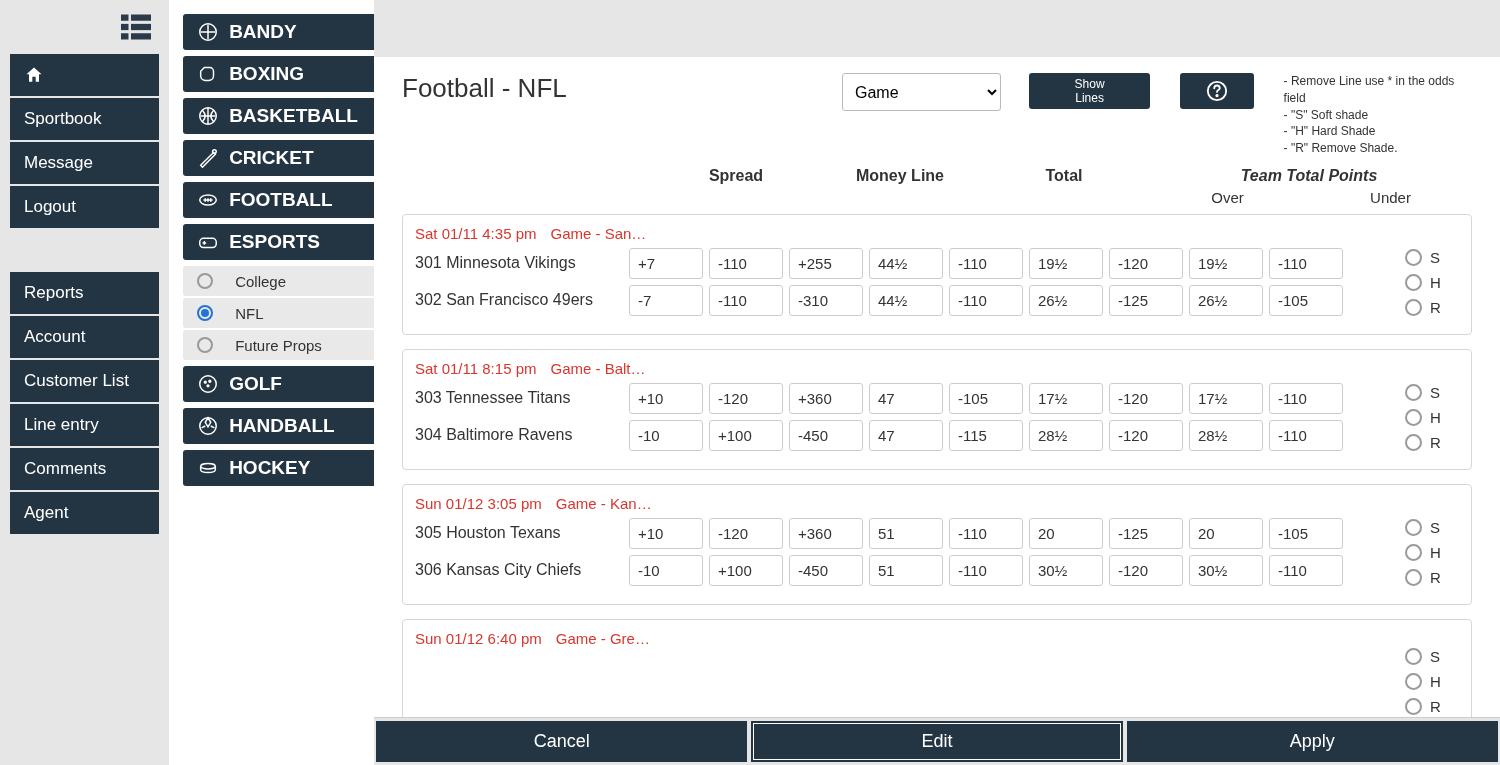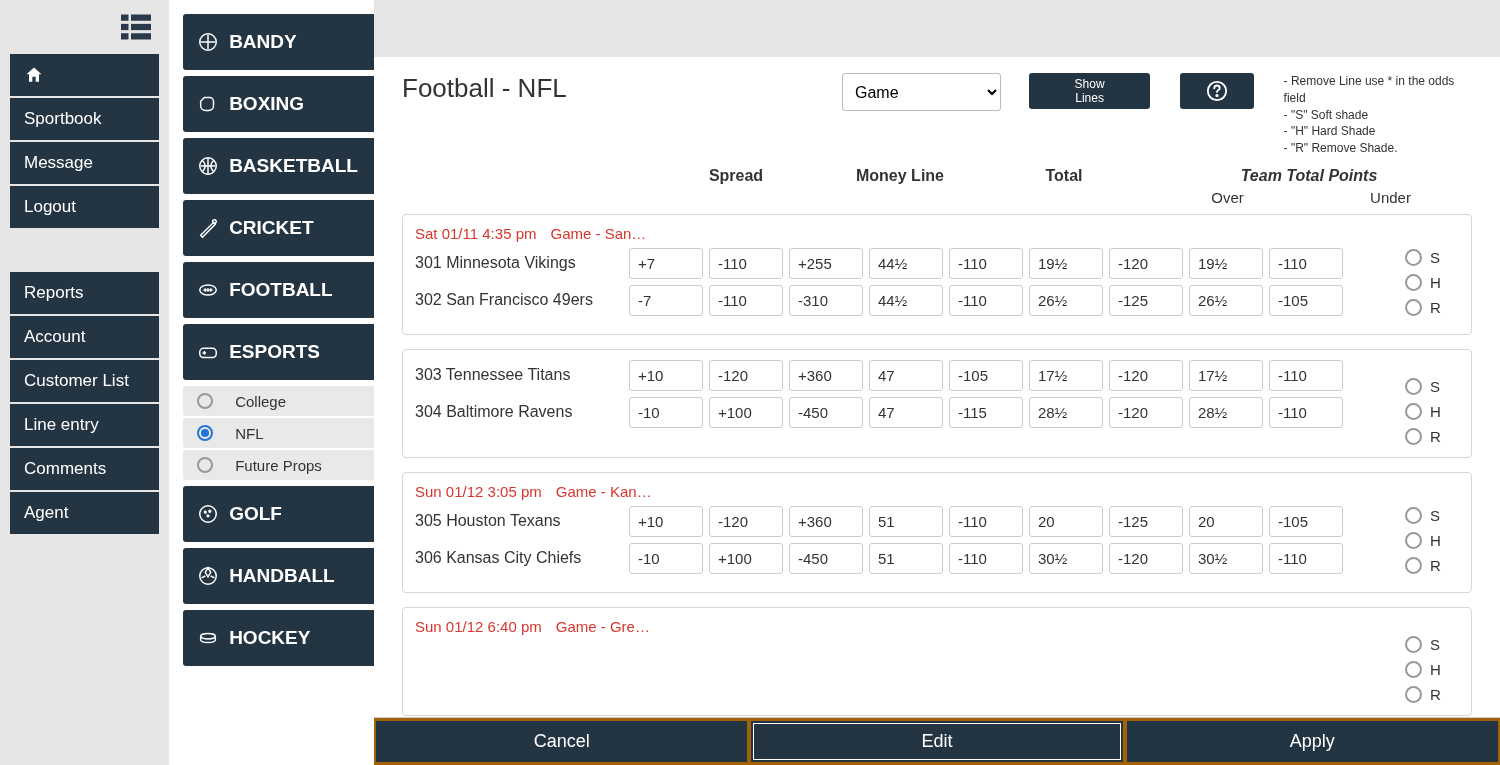--- a/index.html
+++ b/index.html
@@ -11,21 +11,21 @@
   .hamburger { height:54px; display:flex; align-items:center; justify-content:flex-end; padding-right:18px; }
   .hamburger svg { width:30px; height:26px; fill:#2b3a4a; }
   .nav-group { padding:0 10px; }
   .nav-item { background:#233443; color:#fff; height:42px; display:flex; align-items:center; padding:0 14px; font-size:17px; margin-bottom:2px; cursor:pointer; }
   .nav-item.icon-only { padding:0 14px; }
   .nav-spacer { height:42px; }
   .home-icon { width:20px; height:20px; fill:#fff; }
 
   
   .sports-col { width:225px; background:#fff; padding:14px 0 0 14px; overflow-y:auto; }
-  .sport-item { background:#233443; color:#fff; height:56px; border-radius:3px; display:flex; align-items:center; gap:10px; padding:0 14px; font-size:19px; font-weight:600; margin-bottom:6px; cursor:pointer; width:196px; }
+  .sport-item { background:#233443; color:#fff; height:36px; border-radius:3px; display:flex; align-items:center; gap:10px; padding:0 14px; font-size:19px; font-weight:600; margin-bottom:6px; cursor:pointer; width:196px; }
   .sport-item svg { width:22px; height:22px; stroke:#fff; fill:none; stroke-width:1.6; }
   .sub-list { margin:0 0 6px 0; }
   .sub-item { background:#e9e9e9; height:30px; width:196px; border-radius:3px; display:flex; align-items:center; gap:22px; padding:0 14px; margin-bottom:2px; font-size:15px; cursor:pointer; color:#333; }
   .radio { width:16px; height:16px; border:2px solid #999; border-radius:50%; display:inline-block; position:relative; flex-shrink:0; }
   .radio.checked { border-color:#2473d6; }
   .radio.checked::after { content:""; position:absolute; width:8px; height:8px; background:#2473d6; border-radius:50%; top:2px; left:2px; }
 
   
   .main { flex:1; background:#fff; display:flex; flex-direction:column; position:relative; }
   .top-border { height:57px; background:#e6e6e6; }
@@ -56,21 +56,21 @@
   .game-time { color:#d9362e; }
   .game-loc  { color:#d9362e; white-space:nowrap; overflow:hidden; text-overflow:ellipsis; max-width:100px; }
   .row { display:flex; align-items:center; gap:6px; margin-bottom:6px; }
   .team { width:208px; font-size:16px; color:#333; }
   .inp { width:74px; height:31px; border:1px solid #ccc; border-radius:3px; font-size:15px; padding:0 8px; color:#333; background:#fff; }
   .game-right { width:54px; display:flex; flex-direction:column; justify-content:center; gap:8px; padding-top:18px;}
   .shr { display:flex; align-items:center; gap:8px; font-size:15px; color:#333; }
   .shr .radio { width:17px; height:17px; }
 
   
-  .footer { height:48px; background:#a16207; display:flex; border-top:1px solid #ccc; flex-shrink:0;}
+  .footer { height:48px; background:#e5e5e5; display:flex; border-top:1px solid #ccc; flex-shrink:0;}
   .footer .fbtn { flex:1; background:#233443; color:#fff; font-size:18px; display:flex; align-items:center; justify-content:center; cursor:pointer; margin:3px 2px; }
   .footer .fbtn.edit { outline:1px solid #fff; outline-offset:-3px; }
 
   
   .content::-webkit-scrollbar { width:10px; }
   .content::-webkit-scrollbar-thumb { background:#bbb; border-radius:5px; }
 </style>
 </head>
 <body>
 
@@ -260,20 +260,24 @@
             </div>
           </div>
           <div class="game-right">
             <label class="shr"><span class="radio"></span>S</label>
             <label class="shr"><span class="radio"></span>H</label>
             <label class="shr"><span class="radio"></span>R</label>
           </div>
         </div>
         <div class="game-card">
           <div class="game-left">
+            <div class="game-meta">
+              <span class="game-time">Sat 01/11 8:15 pm</span>
+              <span class="game-loc">Game - Balt…</span>
+            </div>
             <div class="row">
               <div class="team">303 Tennessee Titans</div>
               <input class="inp" value="+10" style="">
               <input class="inp" value="-120" style="">
               <input class="inp" value="+360" style="">
               <input class="inp" value="47" style="">
               <input class="inp" value="-105" style="">
               <input class="inp" value="17½" style="">
               <input class="inp" value="-120" style="">
               <input class="inp" value="17½" style="">

